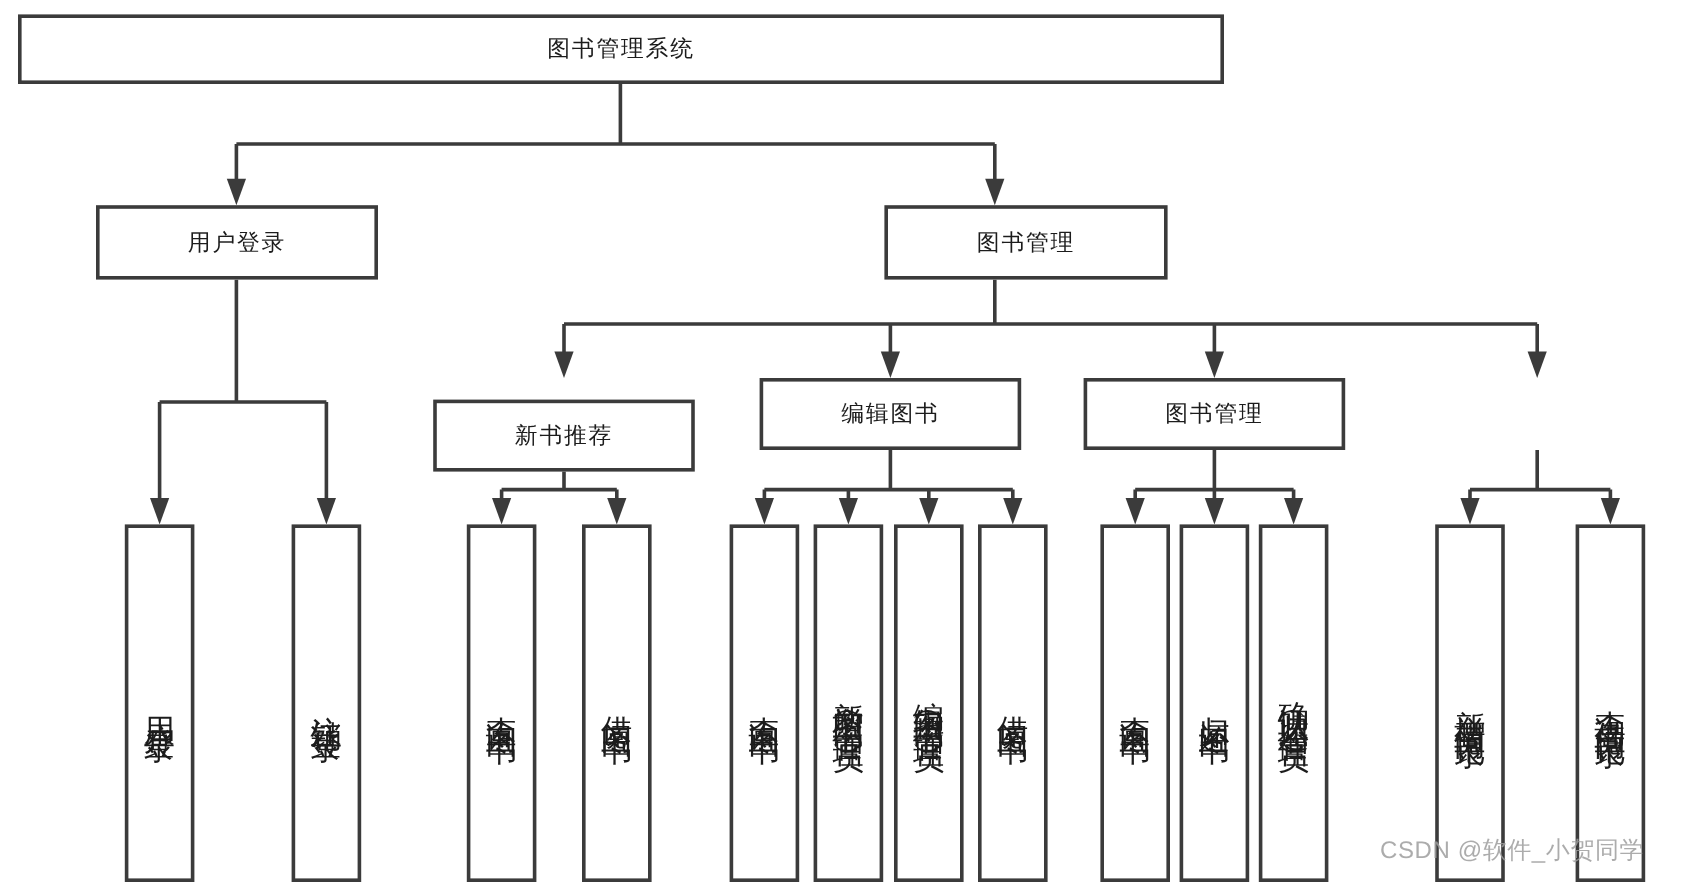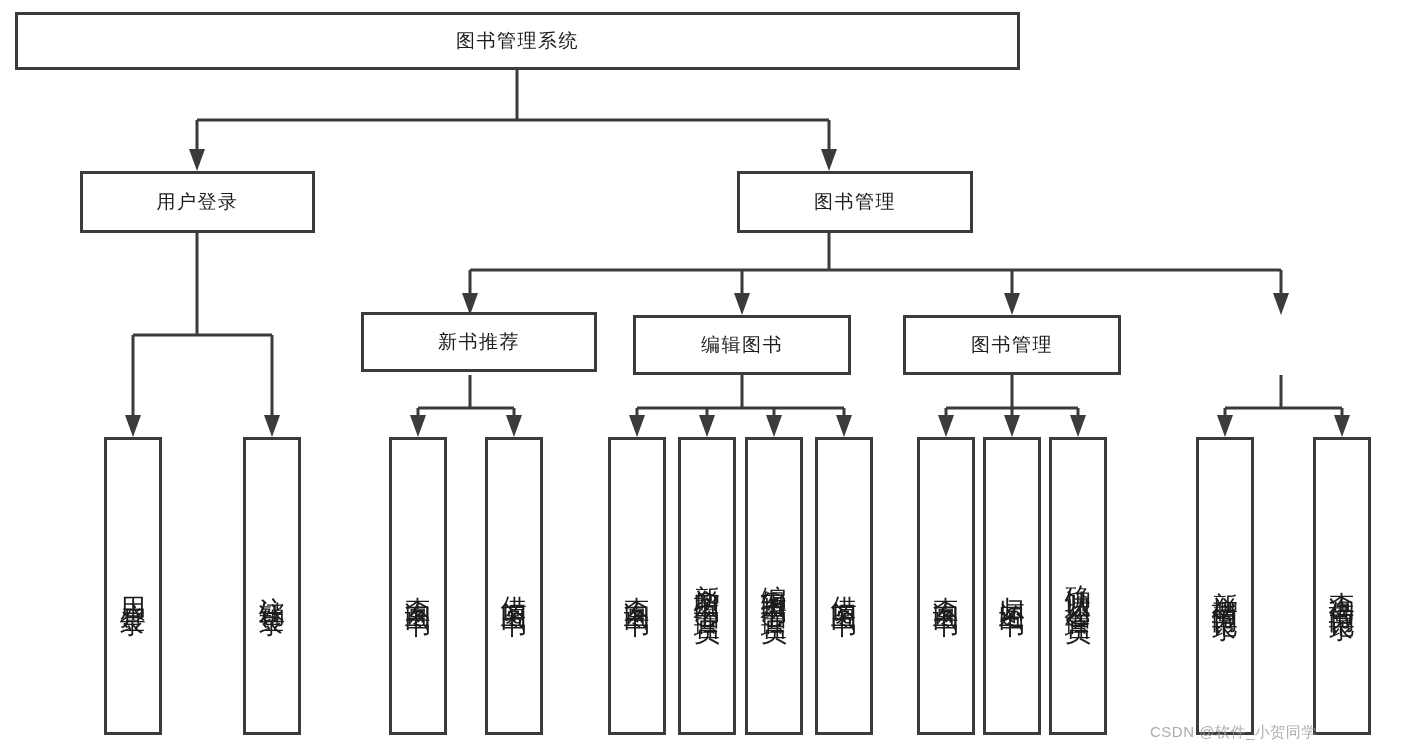--- a/index.html
+++ b/index.html
@@ -10,22 +10,22 @@
     position:absolute; background:#ffffff; border:3px solid #3b3b3b; box-sizing:border-box;
     display:flex; align-items:center; justify-content:center; color:#1c1c1c;
   }
   .box.h span { font-size:19px; letter-spacing:1.5px; white-space:nowrap; }
   .box.v span {
     writing-mode:vertical-rl; text-orientation:mixed;
     font-size:26px; letter-spacing:5px; line-height:1.1; white-space:nowrap;
   }
   .watermark {
     position:absolute; left:1150px; top:695px; width:250px;
-    font-size:15px; color:rgba(158,158,158,0.85); letter-spacing:0.5px;
-    white-space:nowrap; z-index:10;margin-top:28px;
+    font-size:20px; color:rgba(158,158,158,0.85); letter-spacing:0.5px;
+    white-space:nowrap; z-index:10;
   }
 </style>
 </head>
 <body>
 
 <div class="canvas">
 
   <svg class="connectors" width="1405" height="747" viewBox="0 0 1405 747">
     <g stroke="#3b3b3b" stroke-width="3" fill="none">
 
@@ -73,21 +73,21 @@
     <span>图书管理系统</span>
   </div>
 
   <div class="box h" style="left:80px;top:171px;width:235px;height:62px">
     <span>用户登录</span>
   </div>
   <div class="box h" style="left:737px;top:171px;width:236px;height:62px">
     <span>图书管理</span>
   </div>
 
-  <div class="box h" style="left:361px;top:312px;width:236px;height:60px">
+  <div class="box h" style="left:361px;top:333px;width:218px;height:60px">
     <span>新书推荐</span>
   </div>
   <div class="box h" style="left:633px;top:315px;width:218px;height:60px">
     <span>编辑图书</span>
   </div>
   <div class="box h" style="left:903px;top:315px;width:218px;height:60px">
     <span>图书管理</span>
   </div>
 
   <div class="box v" style="left:104px;top:437px;width:58px;height:298px">

